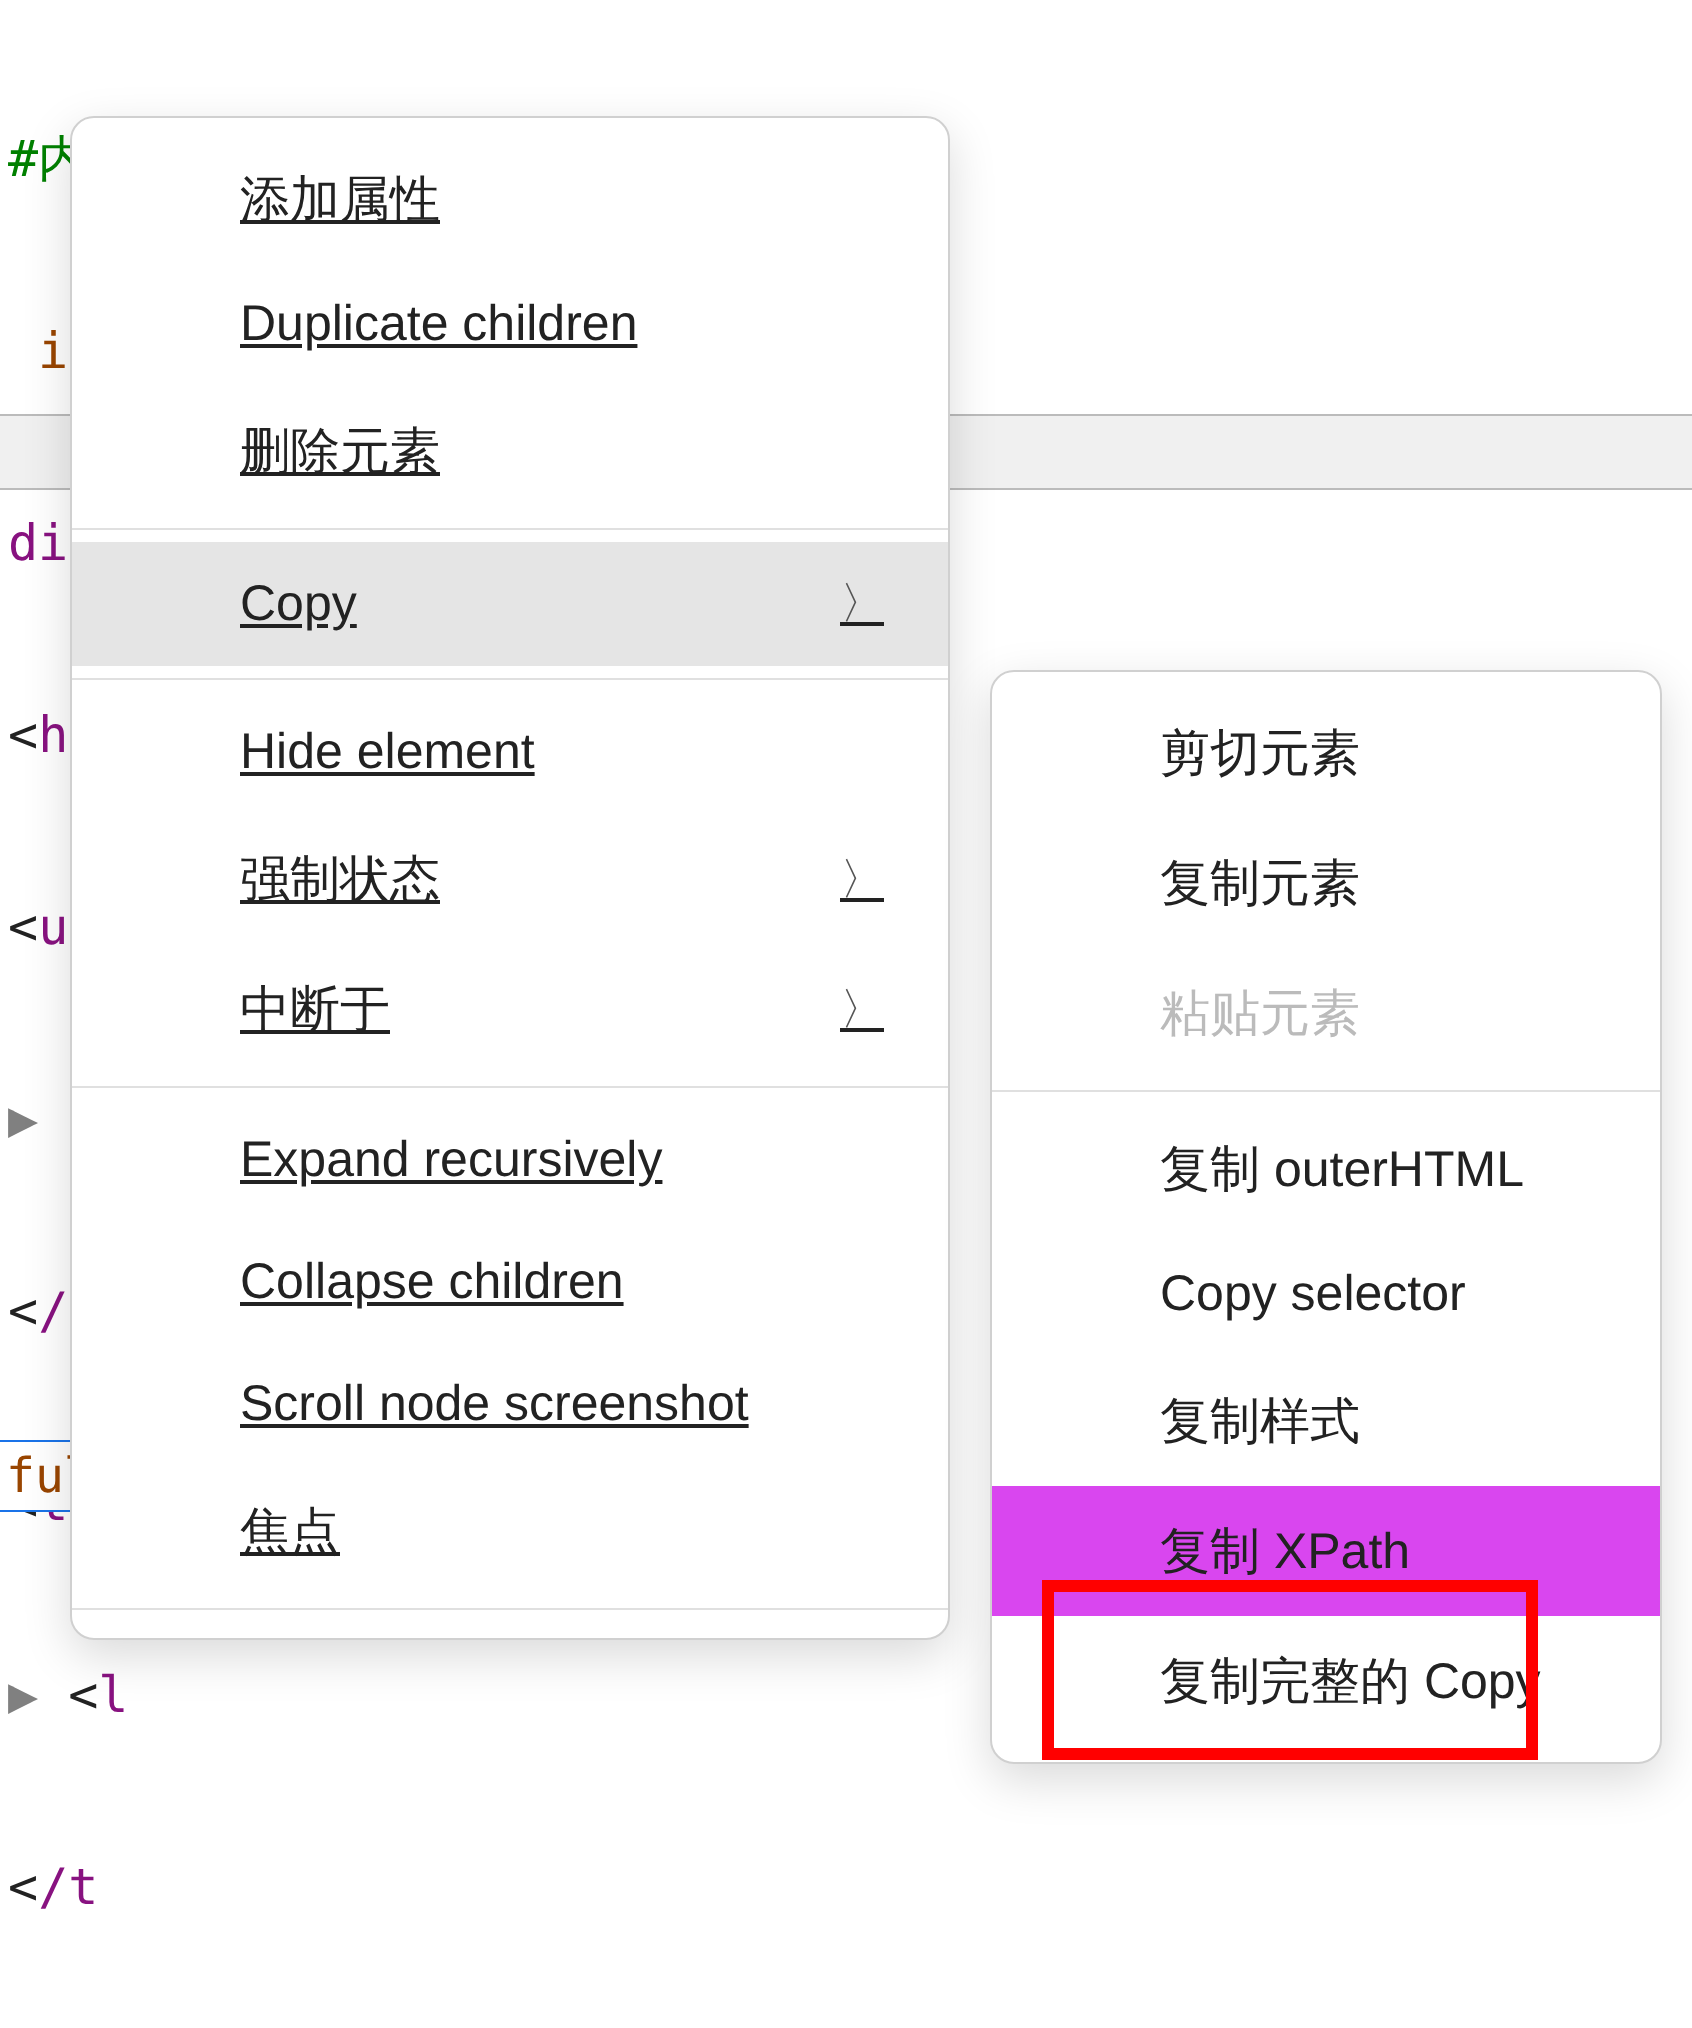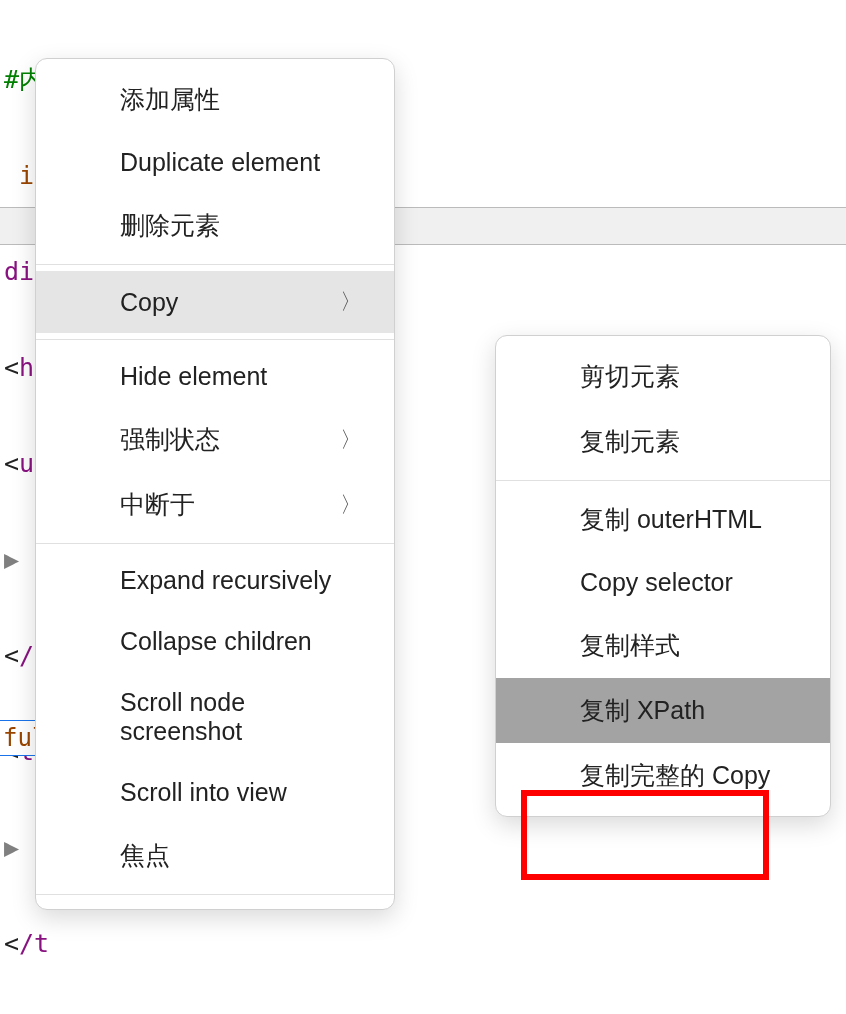--- a/index.html
+++ b/index.html
@@ -63,21 +63,22 @@
       border: 1px solid #d0d0d0;
       border-radius: 12px;
       box-shadow: 0 8px 24px rgba(0,0,0,0.15);
       padding: 8px 0;
       font-size: 25px;
       color: #222;
     }
     .menu-main {
       left: 35px;
       top: 58px;
-      width: 360px;
+      width: 440px;
+      text-decoration: underline;
     }
     .menu-item {
       display: flex;
       align-items: center;
       justify-content: space-between;
       padding: 16px 28px 16px 84px;
       cursor: default;
     }
     .menu-item.hovered {
       background: #e5e5e5;
@@ -98,21 +99,21 @@
     
     .menu-sub {
       left: 495px;
       top: 335px;
       width: 336px;
     }
     .menu-sub .menu-item {
       padding: 16px 28px 16px 84px;
     }
     .menu-sub .menu-item.highlighted {
-      background: #a3a3a3;
+      background: #d946ef;
     }
 
     
     .red-rect {
       position: absolute;
       left: 521px;
       top: 790px;
       width: 248px;
       height: 90px;
       border: 6px solid #ff0000;
@@ -143,21 +144,21 @@
 
 <div class="panel-row"></div>
 
 <div class="full-box">full</div>
 
 <div class="menu menu-main">
   <div class="menu-item">
       <span>添加属性</span>
     </div>
   <div class="menu-item">
-      <span>Duplicate element</span>
+      <span>Duplicate children</span>
     </div>
   <div class="menu-item">
       <span>删除元素</span>
     </div>
   <div class="menu-sep"></div>
   <div class="menu-item hovered">
     <span>Copy</span>
     <span class="chevron">〉</span>
   </div>
   <div class="menu-sep"></div>
@@ -176,34 +177,34 @@
   <div class="menu-item">
       <span>Expand recursively</span>
     </div>
   <div class="menu-item">
       <span>Collapse children</span>
     </div>
   <div class="menu-item">
       <span>Scroll node screenshot</span>
     </div>
   <div class="menu-item">
-      <span>Scroll into view</span>
-    </div>
-  <div class="menu-item">
       <span>焦点</span>
     </div>
   <div class="menu-sep"></div>
 </div>
 
 <div class="menu menu-sub">
   <div class="menu-item">
       <span>剪切元素</span>
     </div>
   <div class="menu-item">
       <span>复制元素</span>
+    </div>
+  <div class="menu-item disabled">
+      <span>粘贴元素</span>
     </div>
   <div class="menu-sep"></div>
   <div class="menu-item">
       <span>复制 outerHTML</span>
     </div>
   <div class="menu-item">
       <span>Copy selector</span>
     </div>
   <div class="menu-item">
       <span>复制样式</span>

